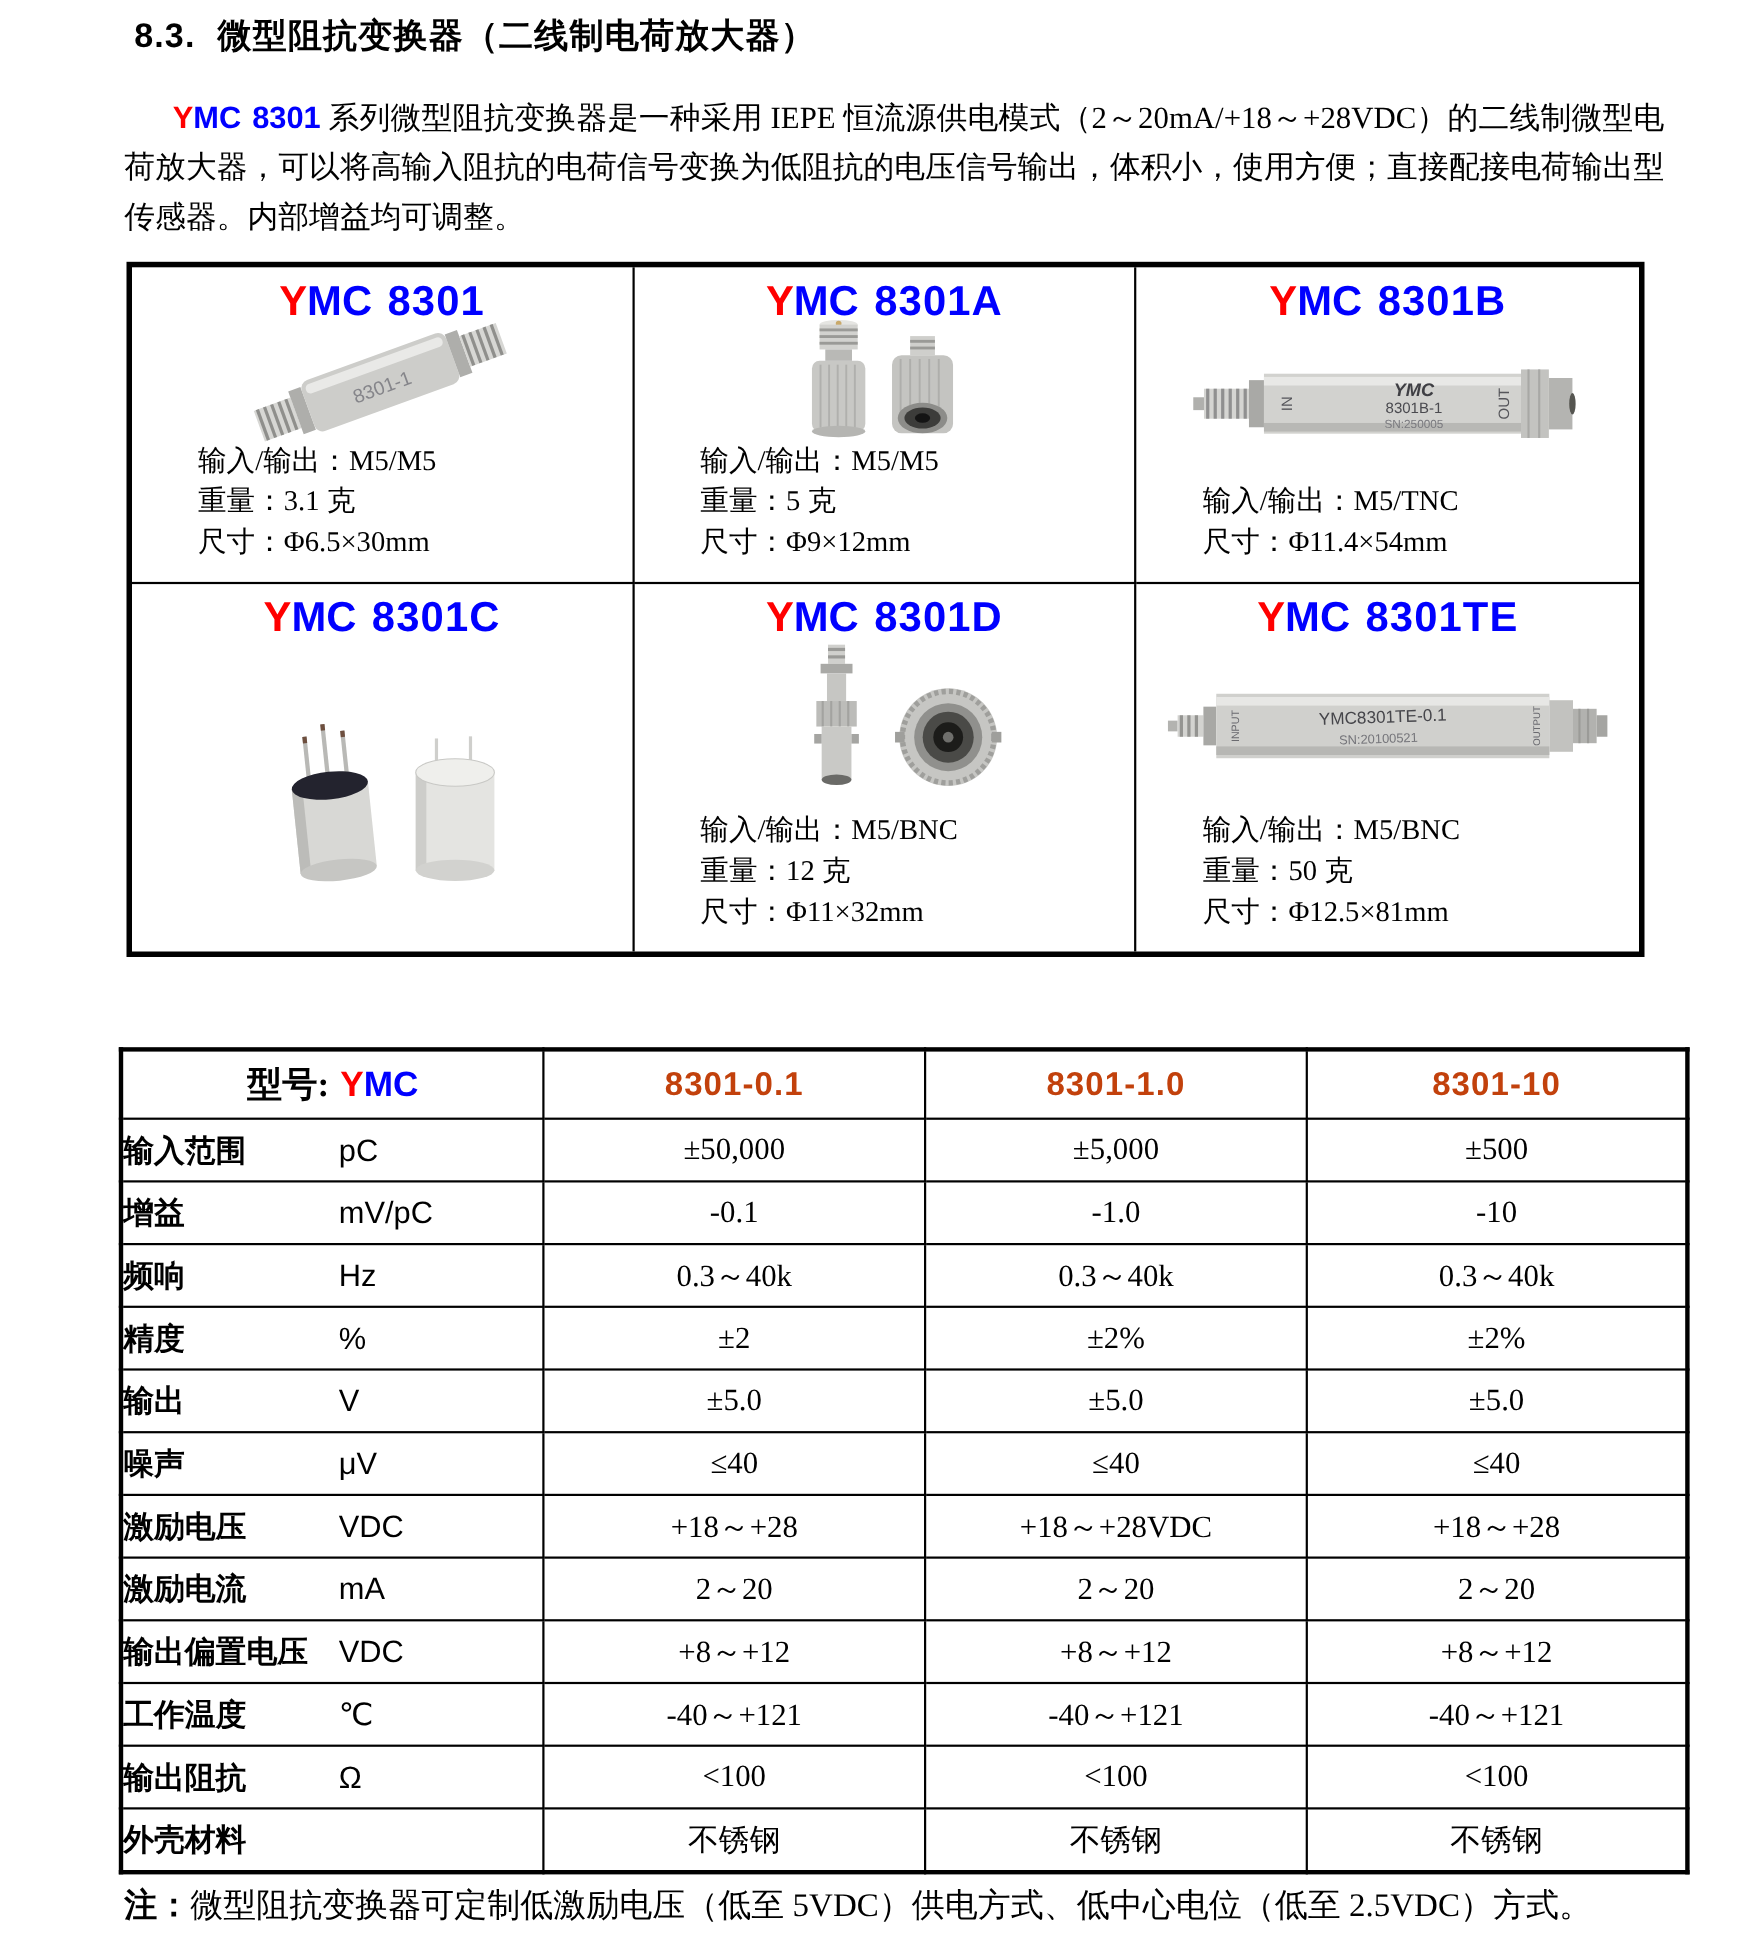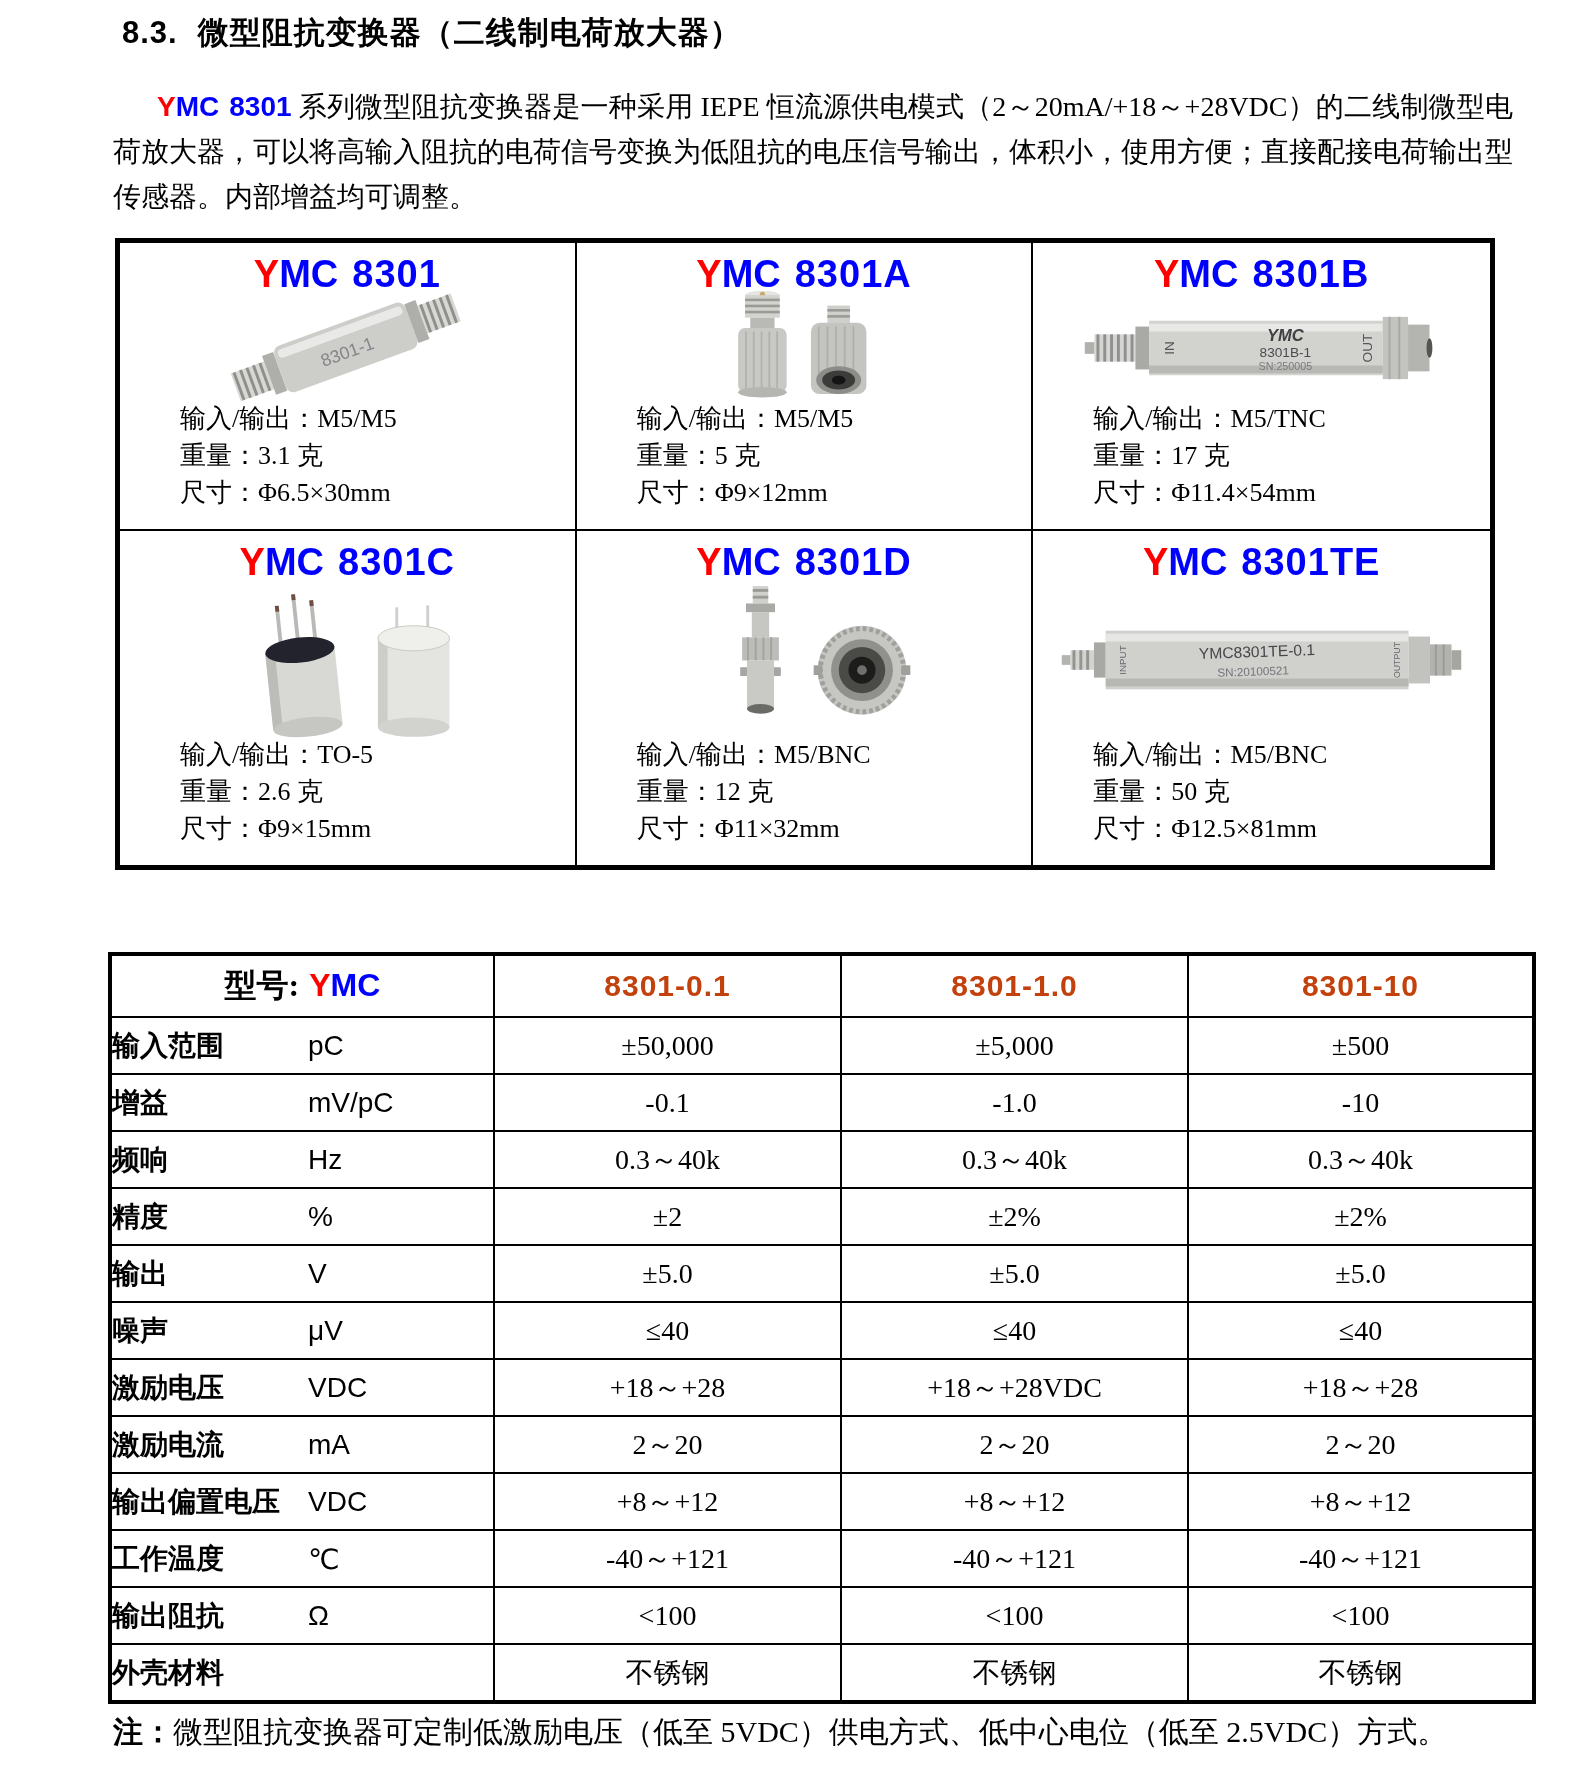--- a/index.html
+++ b/index.html
@@ -168,21 +168,20 @@
         <text transform="rotate(-90 298 55)" x="298" y="60" text-anchor="middle" font-size="14" fill="#55555a">OUT</text>
         <rect x="314" y="23" width="26" height="64" fill="#c3c3c0"></rect>
         <rect x="320" y="23" width="2" height="64" fill="#a8a8a5"></rect>
           <rect x="330" y="23" width="2" height="64" fill="#a8a8a5"></rect>
         <rect x="340" y="31" width="22" height="48" fill="#b4b4b1"></rect>
         <ellipse cx="362" cy="55" rx="3" ry="10" fill="#555550"></ellipse>
       </svg>
     </div>
     <div class="pspecs">
       <div class="srow"><span>输入/输出：</span><span>M5/TNC</span></div>
-      <div class="srow"><span>重量：</span><span>17 克</span></div>
       <div class="srow"><span>尺寸：</span><span>Φ11.4×54mm</span></div>
     </div>
   </div>
 
   <div class="pcell lastrow">
     <div class="ptitle">
       <span class="brand-y">Y</span><span class="brand-mc">MC</span><span class="pmodel">8301C</span>
     </div>
     <div class="pphoto">
       <svg width="290" height="165" viewBox="0 0 300 170">
@@ -198,25 +197,20 @@
           <ellipse cx="105" cy="74" rx="36" ry="13" fill="#23232e"></ellipse>
           <ellipse cx="105" cy="154" rx="36" ry="10" fill="#c6c6c3"></ellipse>
         </g>
         <rect x="200" y="30" width="3" height="34" fill="#cfcfcc"></rect>
           <rect x="232" y="28" width="3" height="36" fill="#cfcfcc"></rect>
         <rect x="182" y="62" width="74" height="92" fill="#e4e4e1"></rect>
         <rect x="182" y="62" width="10" height="92" fill="#cdcdca"></rect>
         <ellipse cx="219" cy="62" rx="37" ry="13" fill="#efefec" stroke="#c8c8c5" stroke-width="1"></ellipse>
         <ellipse cx="219" cy="154" rx="37" ry="10" fill="#d2d2cf"></ellipse>
       </svg>
-    </div>
-    <div class="pspecs">
-      <div class="srow"><span>输入/输出：</span><span>TO-5</span></div>
-      <div class="srow"><span>重量：</span><span>2.6 克</span></div>
-      <div class="srow"><span>尺寸：</span><span>Φ9×15mm</span></div>
     </div>
   </div>
 
   <div class="pcell lastrow">
     <div class="ptitle">
       <span class="brand-y">Y</span><span class="brand-mc">MC</span><span class="pmodel">8301D</span>
     </div>
     <div class="pphoto">
       <svg width="290" height="165" viewBox="0 0 300 170">
         <rect x="97" y="8" width="16" height="18" fill="#d0d0cd"></rect>

